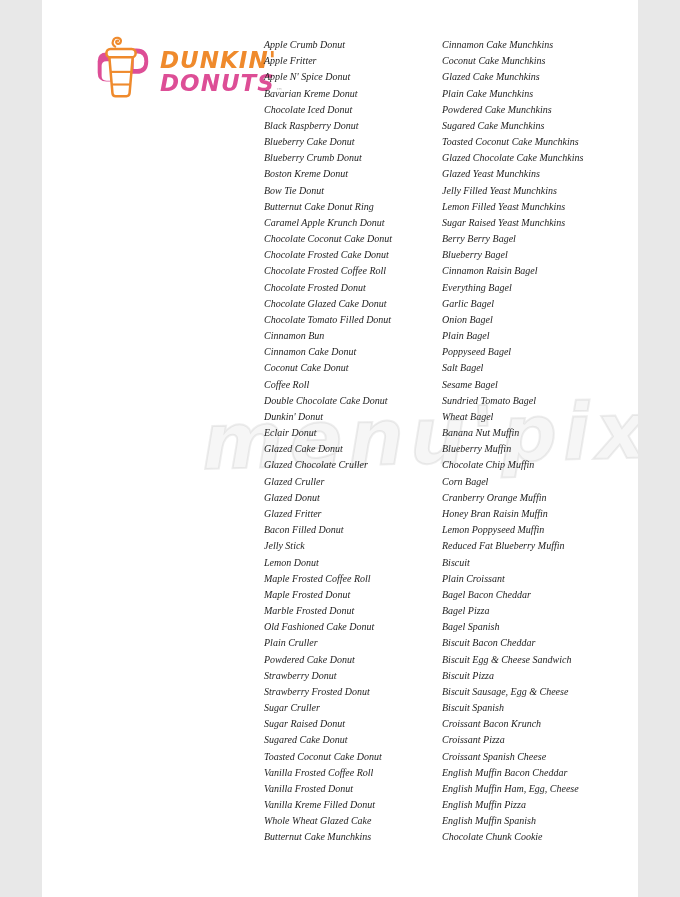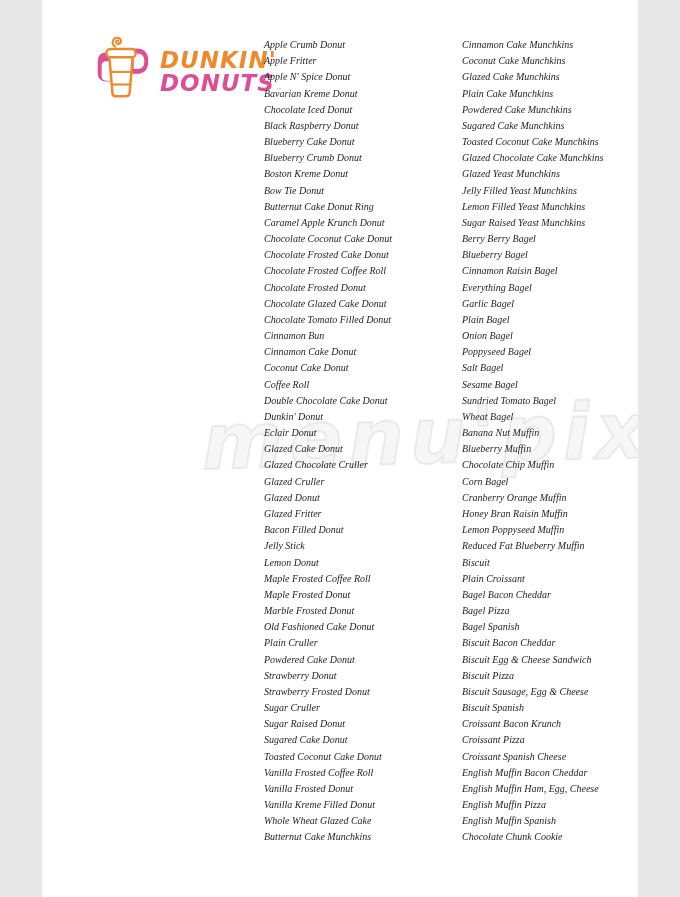--- a/index.html
+++ b/index.html
@@ -52,21 +52,21 @@
   }
   
   .col{
     position:absolute;top:37px;
     font-size:10px;
     line-height:16.18px;
     color:#1e1e1e;
     white-space:nowrap;
   }
   .col-left{left:222px;}
-  .col-right{left:420px;}
+  .col-right{left:400px;}
   .menu-item{height:16.18px;}
 </style>
 </head>
 <body>
 
 <div class="page">
 
   <div class="logo">
     <svg class="cup" viewBox="0 0 74 70" aria-hidden="true">
 
@@ -158,22 +158,22 @@
       <div class="menu-item">Glazed Chocolate Cake Munchkins</div>
       <div class="menu-item">Glazed Yeast Munchkins</div>
       <div class="menu-item">Jelly Filled Yeast Munchkins</div>
       <div class="menu-item">Lemon Filled Yeast Munchkins</div>
       <div class="menu-item">Sugar Raised Yeast Munchkins</div>
       <div class="menu-item">Berry Berry Bagel</div>
       <div class="menu-item">Blueberry Bagel</div>
       <div class="menu-item">Cinnamon Raisin Bagel</div>
       <div class="menu-item">Everything Bagel</div>
       <div class="menu-item">Garlic Bagel</div>
+      <div class="menu-item">Onion Bagel</div>
       <div class="menu-item">Plain Bagel</div>
-      <div class="menu-item">Onion Bagel</div>
       <div class="menu-item">Poppyseed Bagel</div>
       <div class="menu-item">Salt Bagel</div>
       <div class="menu-item">Sesame Bagel</div>
       <div class="menu-item">Sundried Tomato Bagel</div>
       <div class="menu-item">Wheat Bagel</div>
       <div class="menu-item">Banana Nut Muffin</div>
       <div class="menu-item">Blueberry Muffin</div>
       <div class="menu-item">Chocolate Chip Muffin</div>
       <div class="menu-item">Corn Bagel</div>
       <div class="menu-item">Cranberry Orange Muffin</div>

